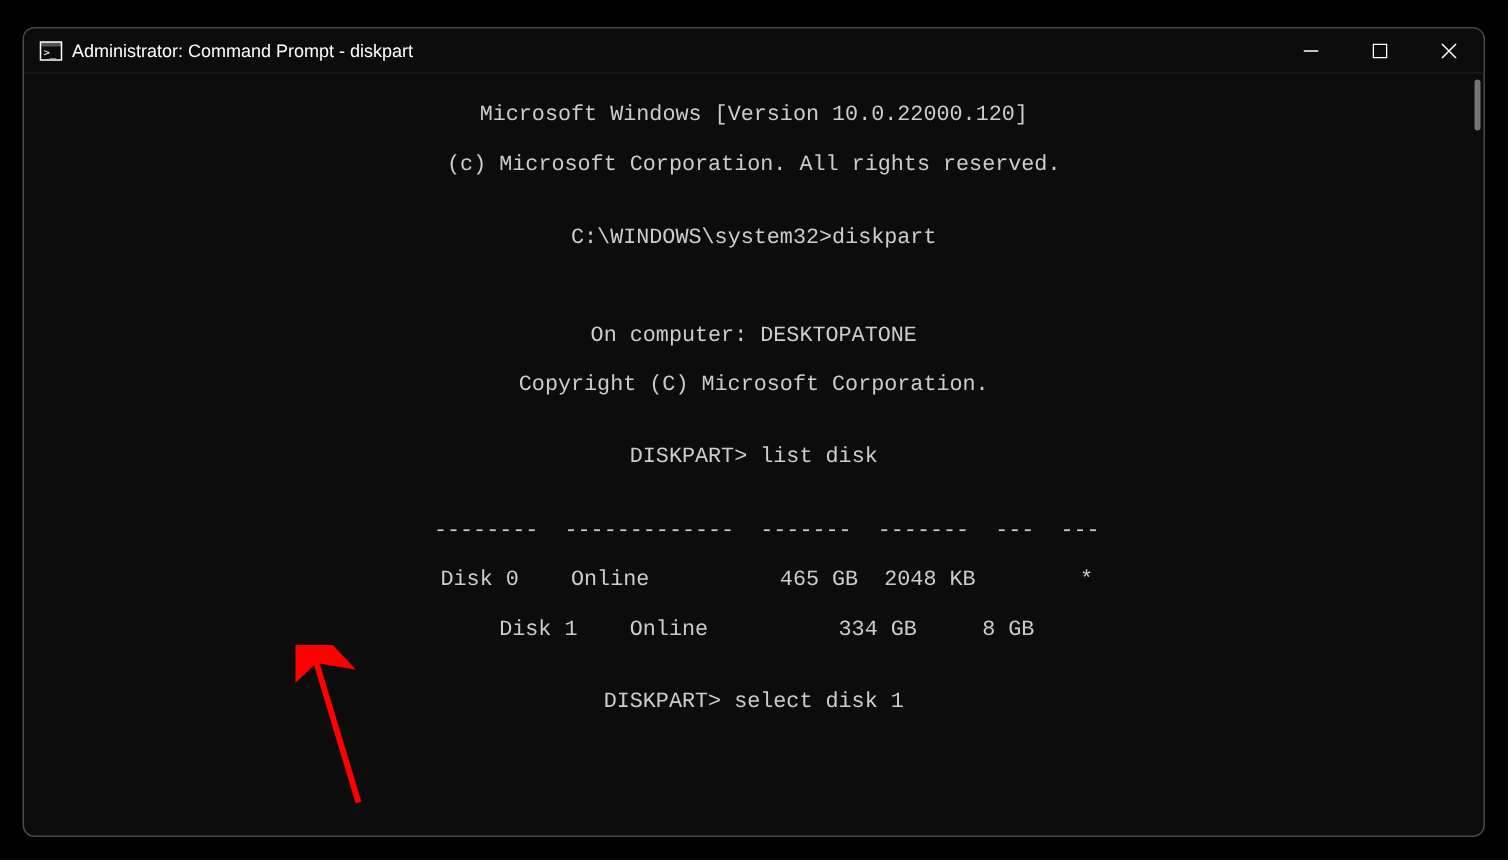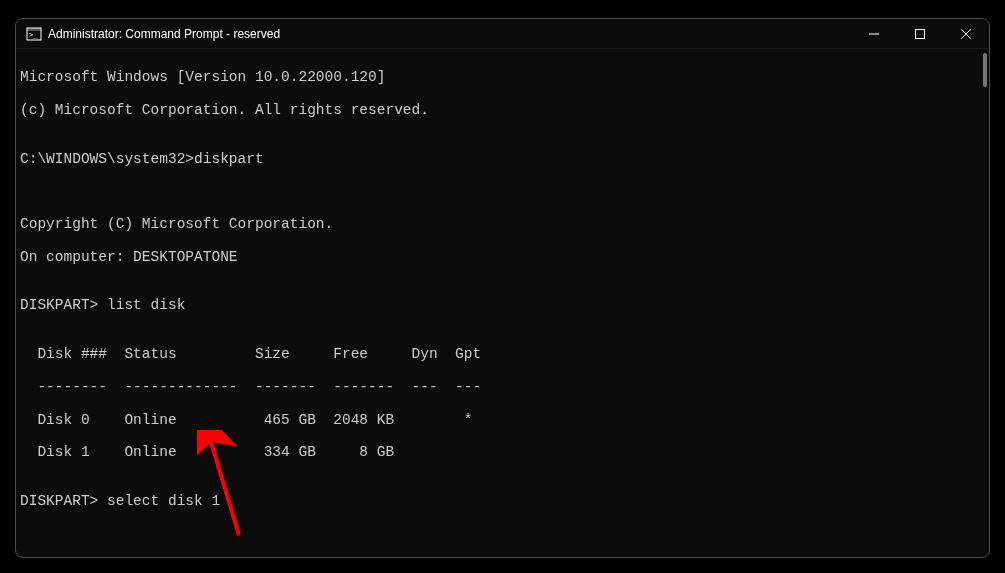--- a/index.html
+++ b/index.html
@@ -82,35 +82,36 @@
       border-radius: 2px;
     }
     .arrow {
       position: absolute;
       left: 197px;
       top: 430px;
       pointer-events: none;
     }
     .line {
       display: block;
+      text-align: center;
     }
   </style>
 </head>
 <body>
 
 <div class="window">
   <div class="titlebar">
     <div class="titlebar-icon">
       <svg width="16" height="16" viewBox="0 0 16 16">
         <rect x="1" y="2" width="14" height="12" fill="none" stroke="#fff" stroke-width="1"></rect>
         <rect x="1" y="2" width="14" height="3" fill="#fff" opacity="0.3"></rect>
         <text x="3" y="11" font-size="7" fill="#fff" font-family="monospace">&gt;_</text>
       </svg>
     </div>
-    <div class="titlebar-text">Administrator: Command Prompt - reserved</div>
+    <div class="titlebar-text">Administrator: Command Prompt - diskpart</div>
     <div class="titlebar-controls">
       <div class="titlebar-btn">
         <svg width="10" height="10" viewBox="0 0 10 10">
             <line x1="0" y1="5" x2="10" y2="5" stroke="#fff" stroke-width="1"></line>
           </svg>
       </div>
       <div class="titlebar-btn">
         <svg width="10" height="10" viewBox="0 0 10 10">
             <rect x="0.5" y="0.5" width="9" height="9" fill="none" stroke="#fff" stroke-width="1"></rect>
           </svg>
@@ -123,26 +124,25 @@
       </div>
     </div>
   </div>
   <div class="terminal">
 <span class="line">Microsoft Windows [Version 10.0.22000.120]</span>
 <span class="line">(c) Microsoft Corporation. All rights reserved.</span>
 <span class="line"></span>
 <span class="line">C:\WINDOWS\system32&gt;diskpart</span>
 <span class="line"></span>
 <span class="line"></span>
+<span class="line">On computer: DESKTOPATONE</span>
 <span class="line">Copyright (C) Microsoft Corporation.</span>
-<span class="line">On computer: DESKTOPATONE</span>
 <span class="line"></span>
 <span class="line">DISKPART&gt; list disk</span>
 <span class="line"></span>
-<span class="line">  Disk ###  Status         Size     Free     Dyn  Gpt</span>
 <span class="line">  --------  -------------  -------  -------  ---  ---</span>
 <span class="line">  Disk 0    Online          465 GB  2048 KB        *</span>
 <span class="line">  Disk 1    Online          334 GB     8 GB</span>
 <span class="line"></span>
 <span class="line">DISKPART&gt; select disk 1</span>
 <span class="line"></span>
 
 <span class="line"></span>
 
     <div class="scrollbar"></div>

